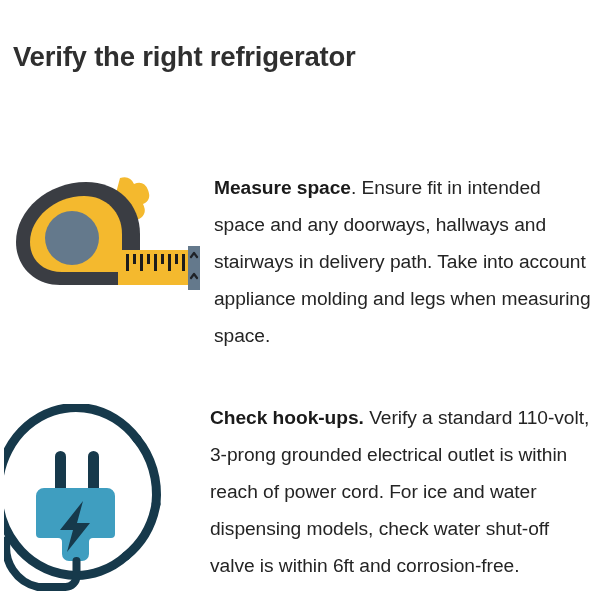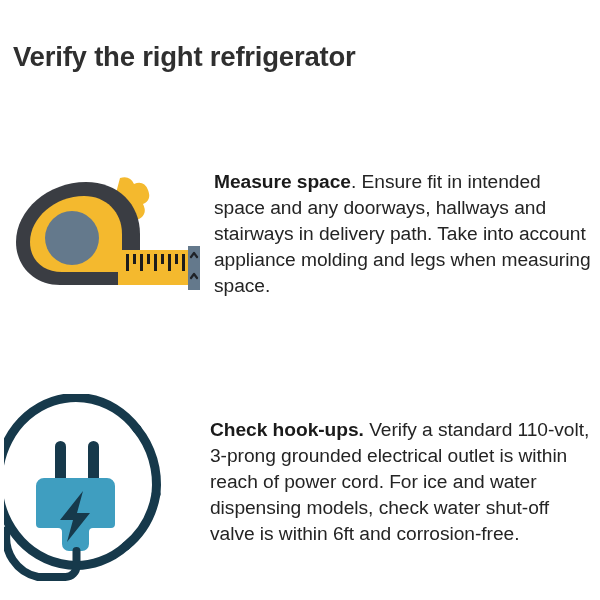--- a/index.html
+++ b/index.html
@@ -52,21 +52,21 @@
   }
   .icon-cell.tape { padding-top: 22px; padding-left: 8px; }
   .icon-cell.plug { padding-top: 14px; padding-left: 4px; }
 
   .text-cell {
     flex: 1 1 auto;
     padding-right: 8px;
   }
   .body-text {
     font-size: 19.2px;
-    line-height: 26px;
+    line-height: 37px;
     color: #242424;
     letter-spacing: -0.05px;
     font-weight: 400;
   }
   .body-text .lead {
     font-weight: bold;
     color: #1a1a1a;
   }
   svg { display: block; }
 </style>

